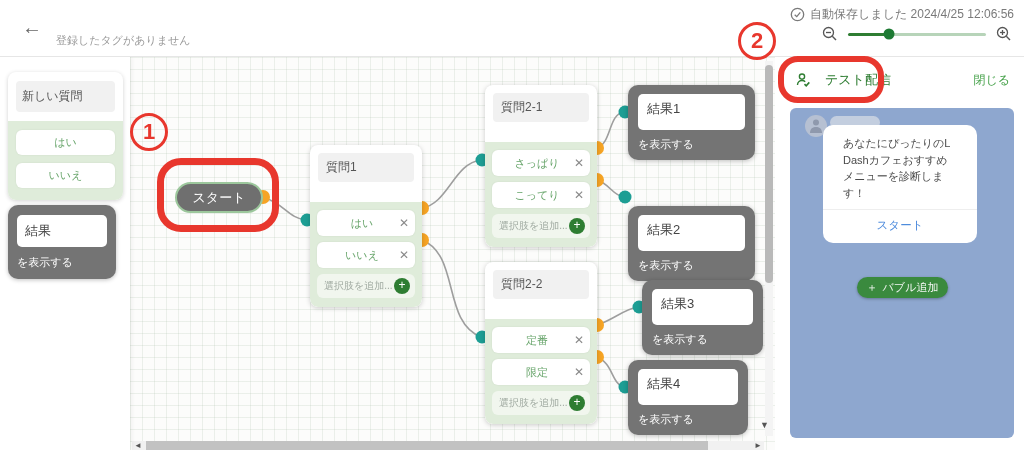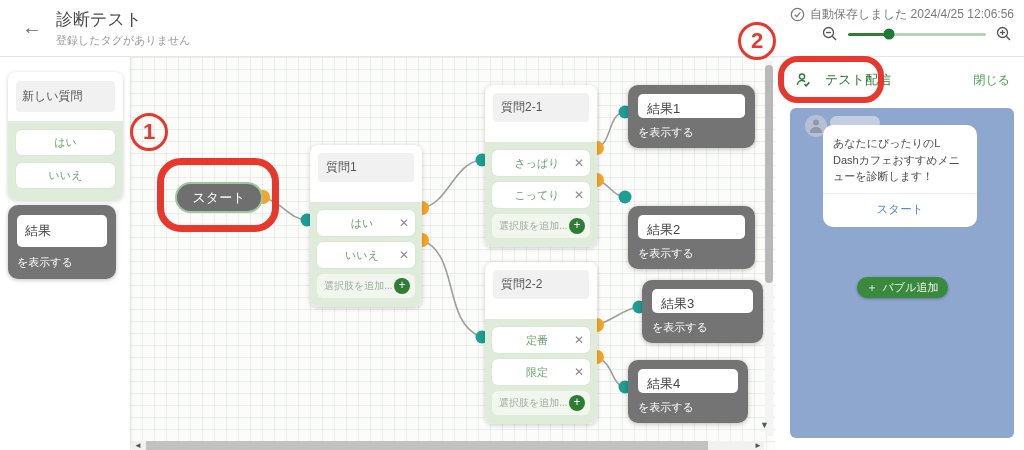--- a/index.html
+++ b/index.html
@@ -60,21 +60,21 @@
   .q-opt-label { flex:1; text-align:center; font-size:11px; color:#68a56b; padding-left:14px; }
   .q-opt-x { width:22px; text-align:center; color:#8a8a8a; font-size:12px; cursor:pointer; }
   .q-add { background:rgba(255,255,255,.55); border-radius:6px; height:24px; display:flex;
     align-items:center; padding:0 5px 0 7px; cursor:pointer; }
   .q-add-label { flex:1; font-size:10px; color:#9fa9a0; white-space:nowrap; overflow:hidden; }
   .q-add-plus { width:16px; height:16px; border-radius:50%; background:#2e7d32; color:#fff;
     font-size:12px; line-height:15px; text-align:center; }
 
   .r-card { background:#747474; border-radius:10px; padding:9px 10px 8px;
     box-shadow:0 1px 5px rgba(0,0,0,.25); }
-  .r-box { background:#fff; border-radius:5px; height:24px; line-height:30px; padding-left:9px;
+  .r-box { background:#fff; border-radius:5px; height:36px; line-height:30px; padding-left:9px;
     font-size:13px; color:#444; }
   .r-label { color:#fff; font-size:11px; margin-top:7px; }
 
   #q1 { left:180px; top:88px; } #q21 { left:355px; top:28px; } #q22 { left:355px; top:205px; }
   #r1 { left:498px; top:28px; width:127px; } #r2 { left:498px; top:113px; width:127px;margin-top:36px; }
   #r3 { left:512px; top:223px; width:121px; } #r4 { left:498px; top:303px; width:120px; }
 
   
   .vscroll { position:absolute; left:635px; top:4px; width:8px; height:375px; background:#f4f4f4; z-index:4; }
   .vscroll-thumb { position:absolute; left:0; top:4px; width:8px; height:218px; background:#b9b9b9; border-radius:4px; }
@@ -92,21 +92,21 @@
   .close-link { color:#43a047; font-size:12px; cursor:pointer; }
   .preview-box { position:absolute; left:15px; top:51px; width:224px; height:330px;
     background:#8ea7cf; border-radius:6px; }
   .avatar { position:absolute; left:15px; top:7px; width:22px; height:22px; border-radius:50%;
     background:#b6c0d2; overflow:hidden; }
   .avatar svg { display:block; margin:3px auto 0; }
   .name-pill { position:absolute; left:40px; top:8px; width:50px; height:13px; border-radius:7px;
     background:#c3cedf; }
   .bubble { position:absolute; left:33px; top:17px; width:154px; background:#fff; border-radius:10px;
     overflow:hidden; }
-  .bubble-text { padding:10px 10px 8px; font-size:11px; color:#4a4a4a; line-height:1.5; }
+  .bubble-text { padding:10px 20px 8px; font-size:11px; color:#4a4a4a; line-height:1.5; }
   .bubble-btn { border-top:1px solid #eee; padding:8px 0 10px; text-align:center;
     color:#4a89dc; font-size:11.5px; cursor:pointer; }
   .add-bubble-btn { position:absolute; left:67px; top:169px; width:91px; height:21px;
     background:#3a8a3e; border-radius:11px; color:#f2f6f2; font-size:11px; display:flex;
     align-items:center; justify-content:center; gap:5px; cursor:pointer;
     box-shadow:0 1px 3px rgba(0,0,0,.3); }
 
   
   .anno { position:absolute; z-index:50; pointer-events:none; }
   .anno-circle { width:38px; height:38px; border:3.5px solid #e8372d; border-radius:50%;
@@ -115,21 +115,20 @@
   #anno1-circle { left:130px; top:113px; }
   #anno1-rect { left:157px; top:158px; width:122px; height:74px; border:7px solid #e8372d; border-radius:24px; }
   #anno2-circle { left:738px; top:22px; }
   #anno2-rect { left:778px; top:56px; width:106px; height:47px; border:6px solid #e8372d; border-radius:20px; }
 </style>
 </head>
 <body>
 
 <div class="header">
   <span class="back-btn">←</span>
-  <div class="page-title">診断テスト</div>
   <div class="page-subtitle">登録したタグがありません</div>
 
   <div class="autosave">
     <svg width="15" height="15" viewBox="0 0 16 16">
       <circle cx="8" cy="8" r="6.6" fill="none" stroke="#7a7a7a" stroke-width="1.4"></circle>
       <path d="M5 8.2 L7.2 10.3 L11 5.8" fill="none" stroke="#7a7a7a" stroke-width="1.4"></path>
     </svg>
     <span>自動保存しました 2024/4/25 12:06:56</span>
   </div>
 

